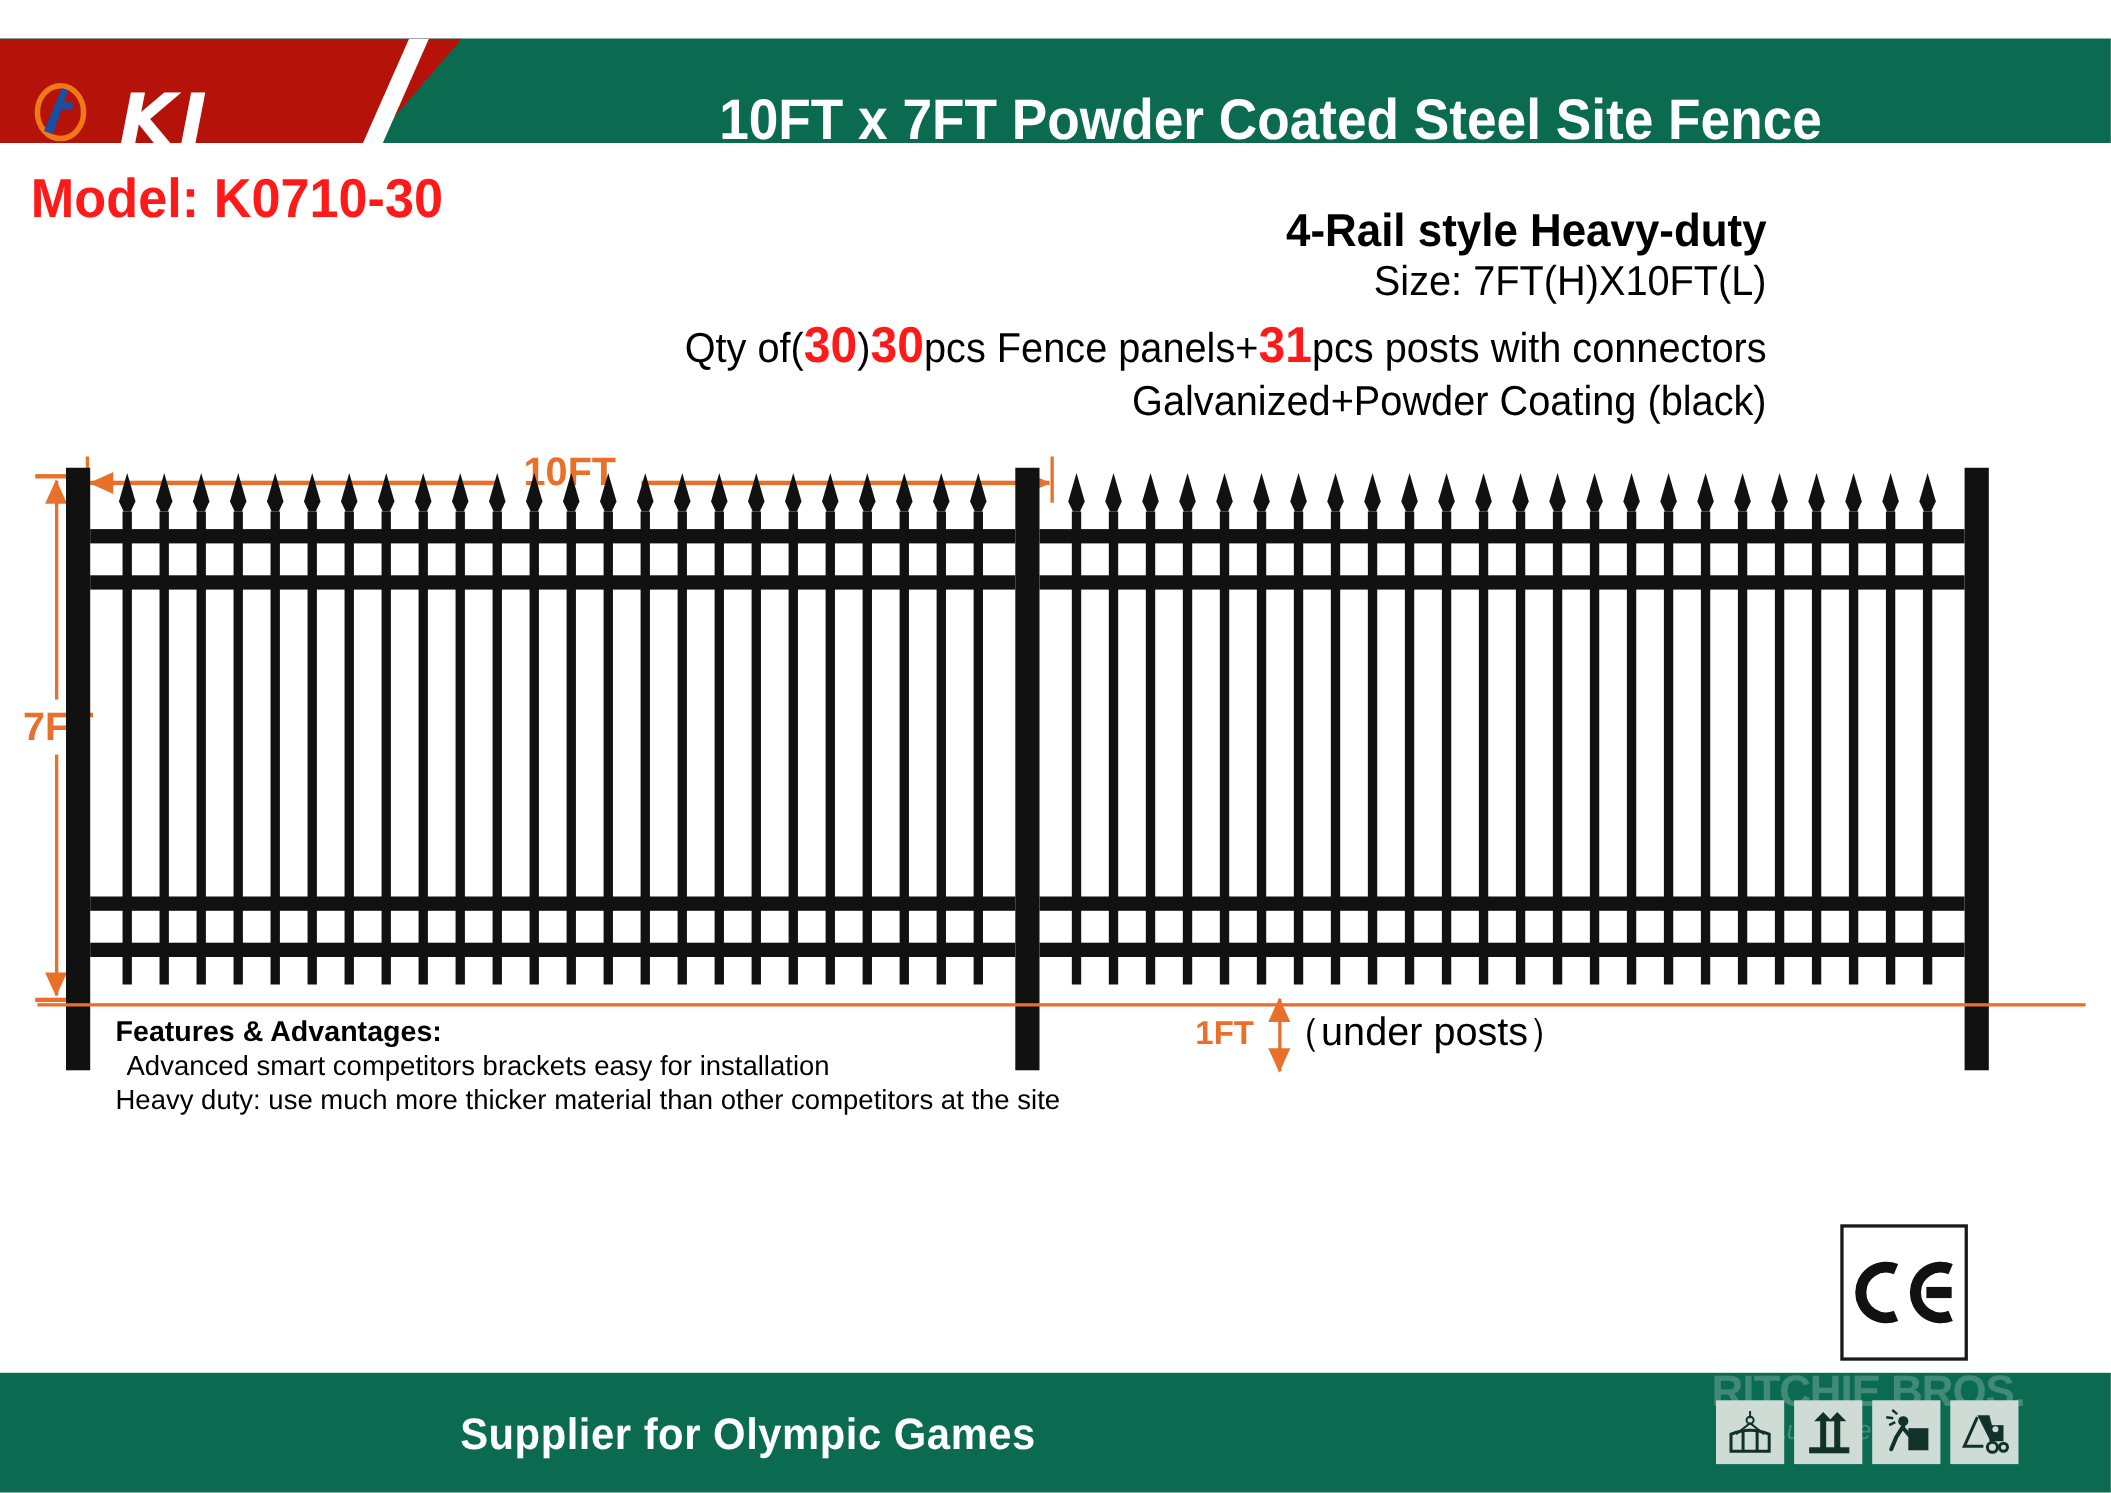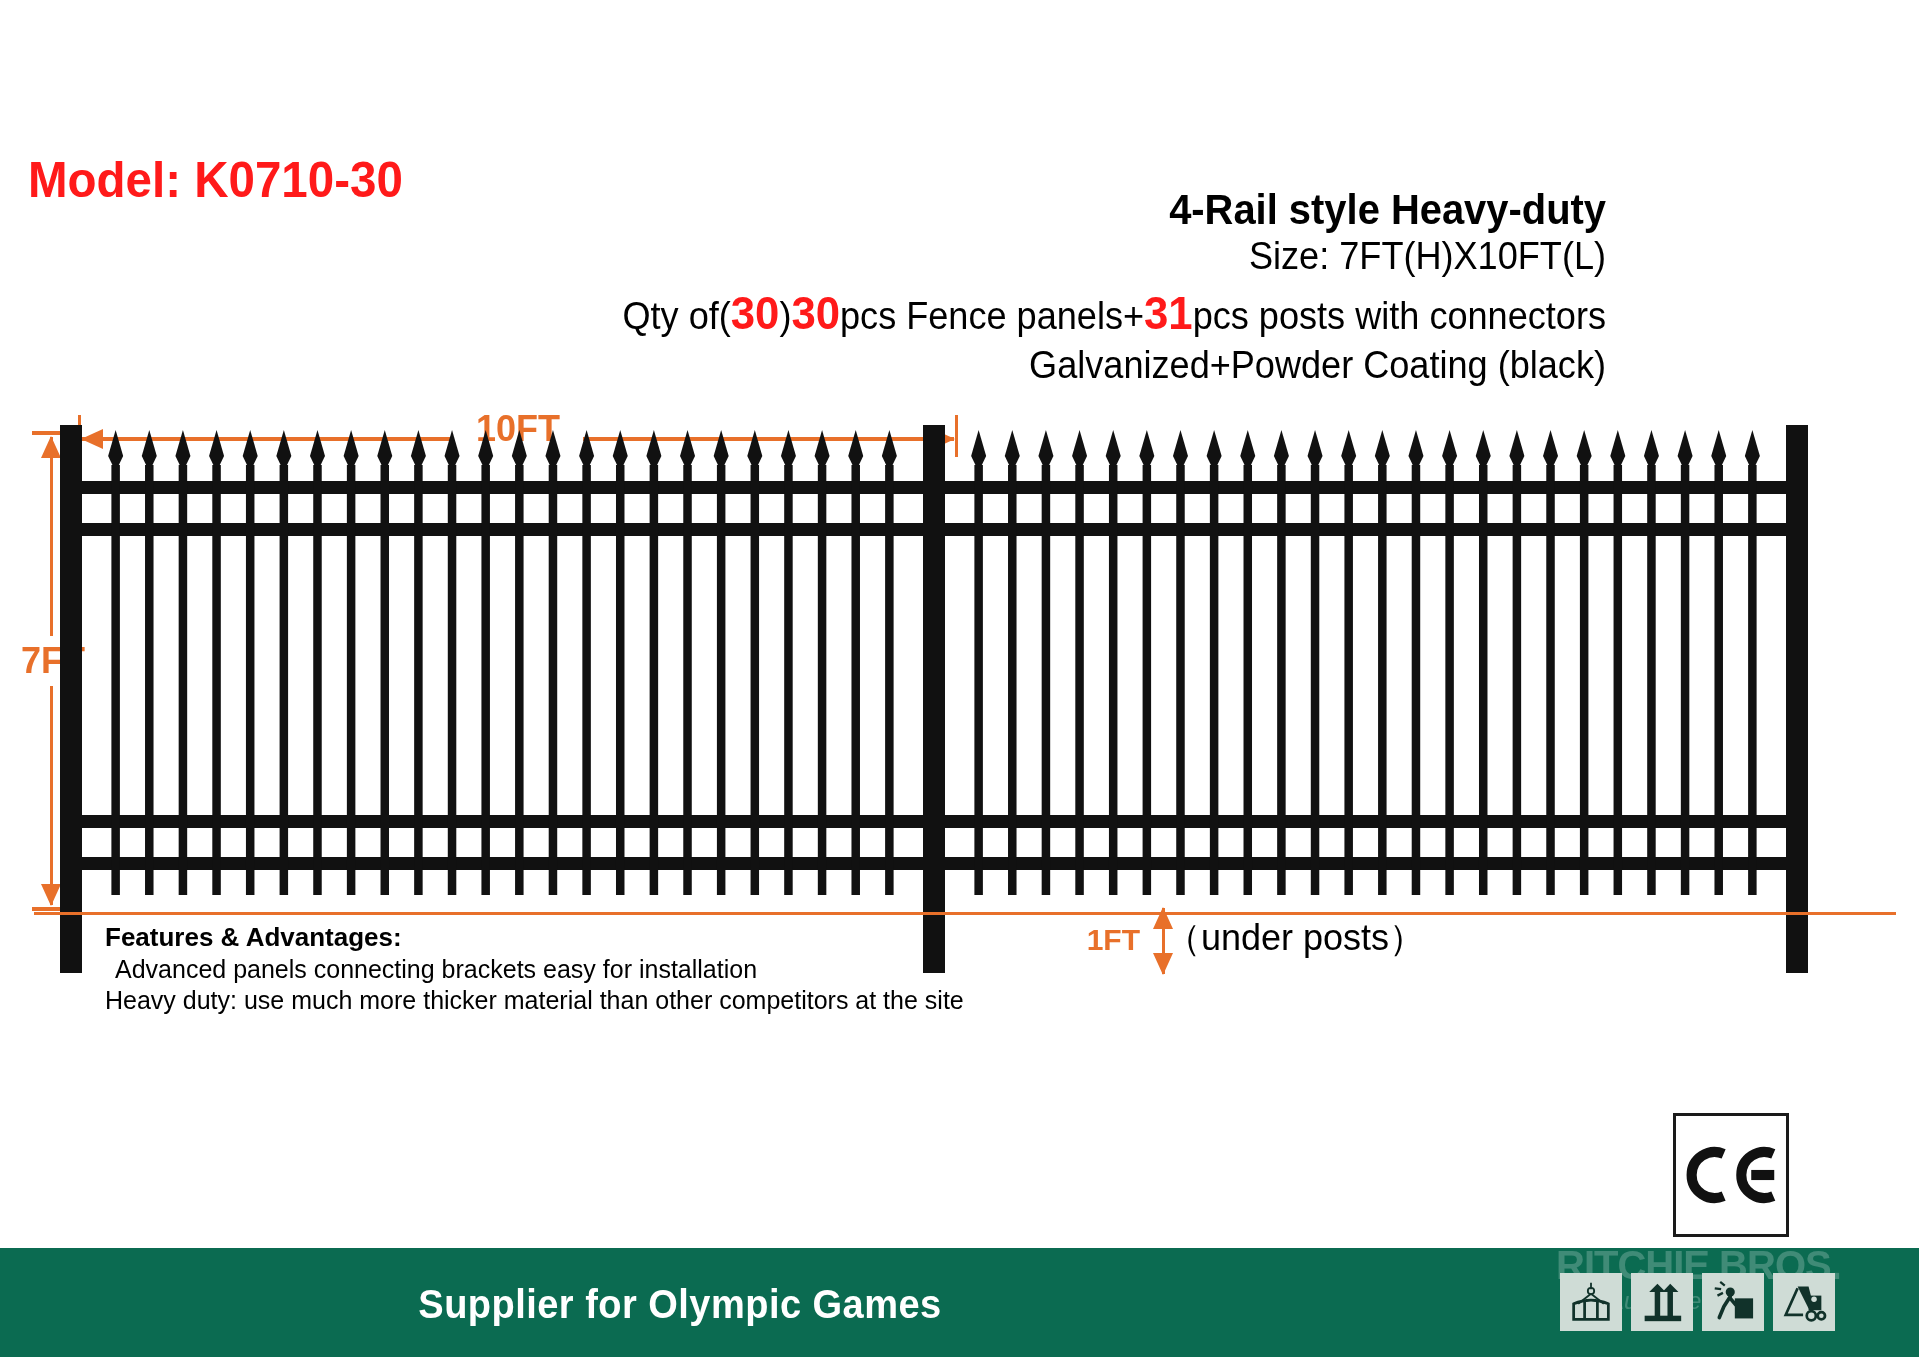--- a/index.html
+++ b/index.html
@@ -195,20 +195,36 @@
   .ship-icon{
     width:62px;height:58px;background:#cfdcd6;
     display:flex;align-items:center;justify-content:center;
   }
 </style>
 </head>
 <body>
 
 <div id="root">
 
+  <div class="banner">
+    <div class="banner-green"></div>
+    <div class="banner-red"></div>
+    <div class="banner-slash"></div>
+
+    <div class="kj-logo-mark">
+      <svg viewBox="0 0 54 54" width="54" height="54">
+        <ellipse cx="27" cy="27" rx="21" ry="24" fill="none" stroke="#f07818" stroke-width="5"></ellipse>
+        <path d="M34 7 L20 47 L12 44 L28 5 Z" fill="#1a4fa0"></path>
+        <path d="M22 18 L38 18 L38 24 L22 24 Z" fill="#1a4fa0"></path>
+      </svg>
+    </div>
+    <div class="kj-text">KJ</div>
+
+    <div class="banner-title">10FT x 7FT Powder Coated Steel Site Fence</div>
+  </div>
 
   <div class="model-line">Model: K0710-30</div>
 
   <div class="spec-block">
     <div class="spec-title">4-Rail style Heavy-duty</div>
     <div class="spec-size">Size: 7FT(H)X10FT(L)</div>
     <div class="spec-qty"><span>Qty of(</span><span class="num">30</span><span>)</span><span class="num">30</span><span>pcs Fence panels+</span><span class="num">31</span><span>pcs posts with connectors</span></div>
     <div class="spec-coat">Galvanized+Powder Coating (black)</div>
   </div>
 
@@ -351,21 +367,21 @@
       <div class="stem"></div>
       <div class="arrT"></div>
       <div class="arrB"></div>
       <div class="vlbl" style="top:16px">1FT</div>
     </div>
 
     <div class="underground">（under posts）</div>
 
     <div class="features">
       <div class="feat-head">Features &amp; Advantages:</div>
-      <div class="feat-1">Advanced panels connecting brackets easy for installation</div>
+      <div class="feat-1">Advanced smart competitors brackets easy for installation</div>
       <div class="feat-2"><b>Heavy duty:</b><span> use much more thicker material than other competitors at the site</span></div>
     </div>
   </div>
 
   <div class="ce-box">
     <svg viewBox="0 0 100 62" width="92" height="58">
       <path d="M42 8 A25 25 0 1 0 42 54" fill="none" stroke="#111" stroke-width="11"></path>
       <path d="M96 8 A25 25 0 1 0 96 54" fill="none" stroke="#111" stroke-width="11"></path>
       <rect x="72" y="25.5" width="25" height="11" fill="#111"></rect>
     </svg>

